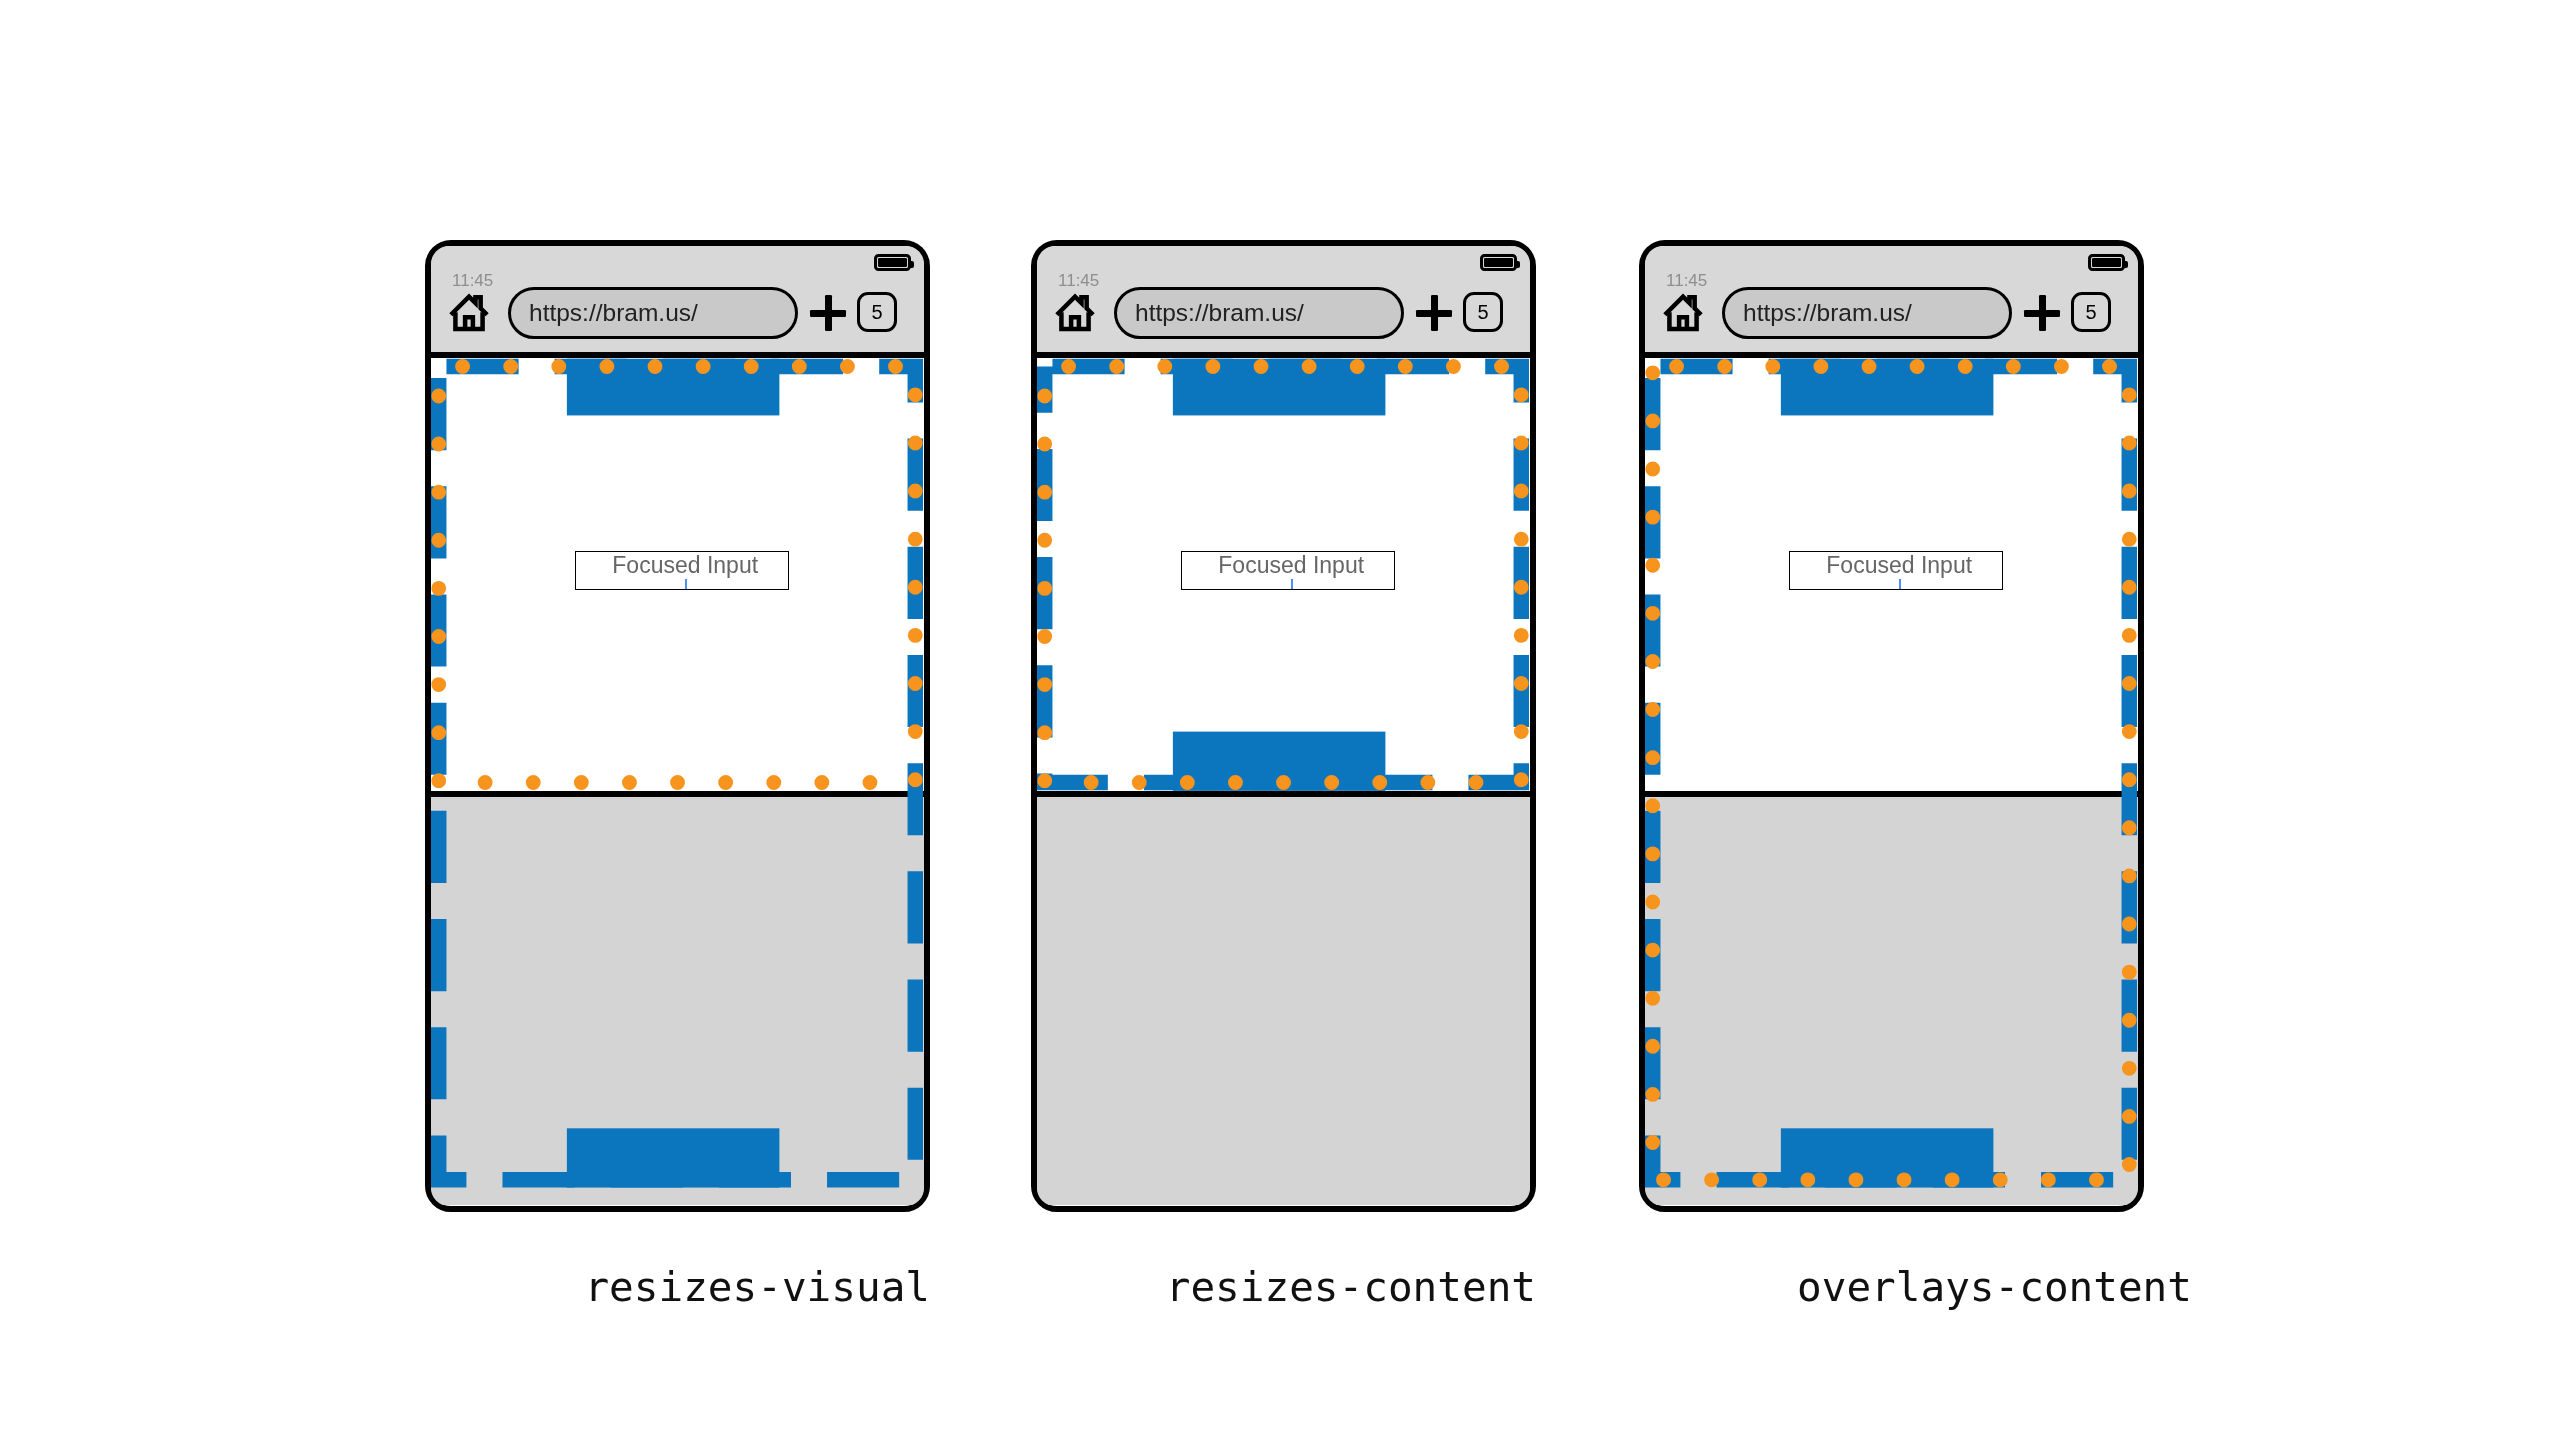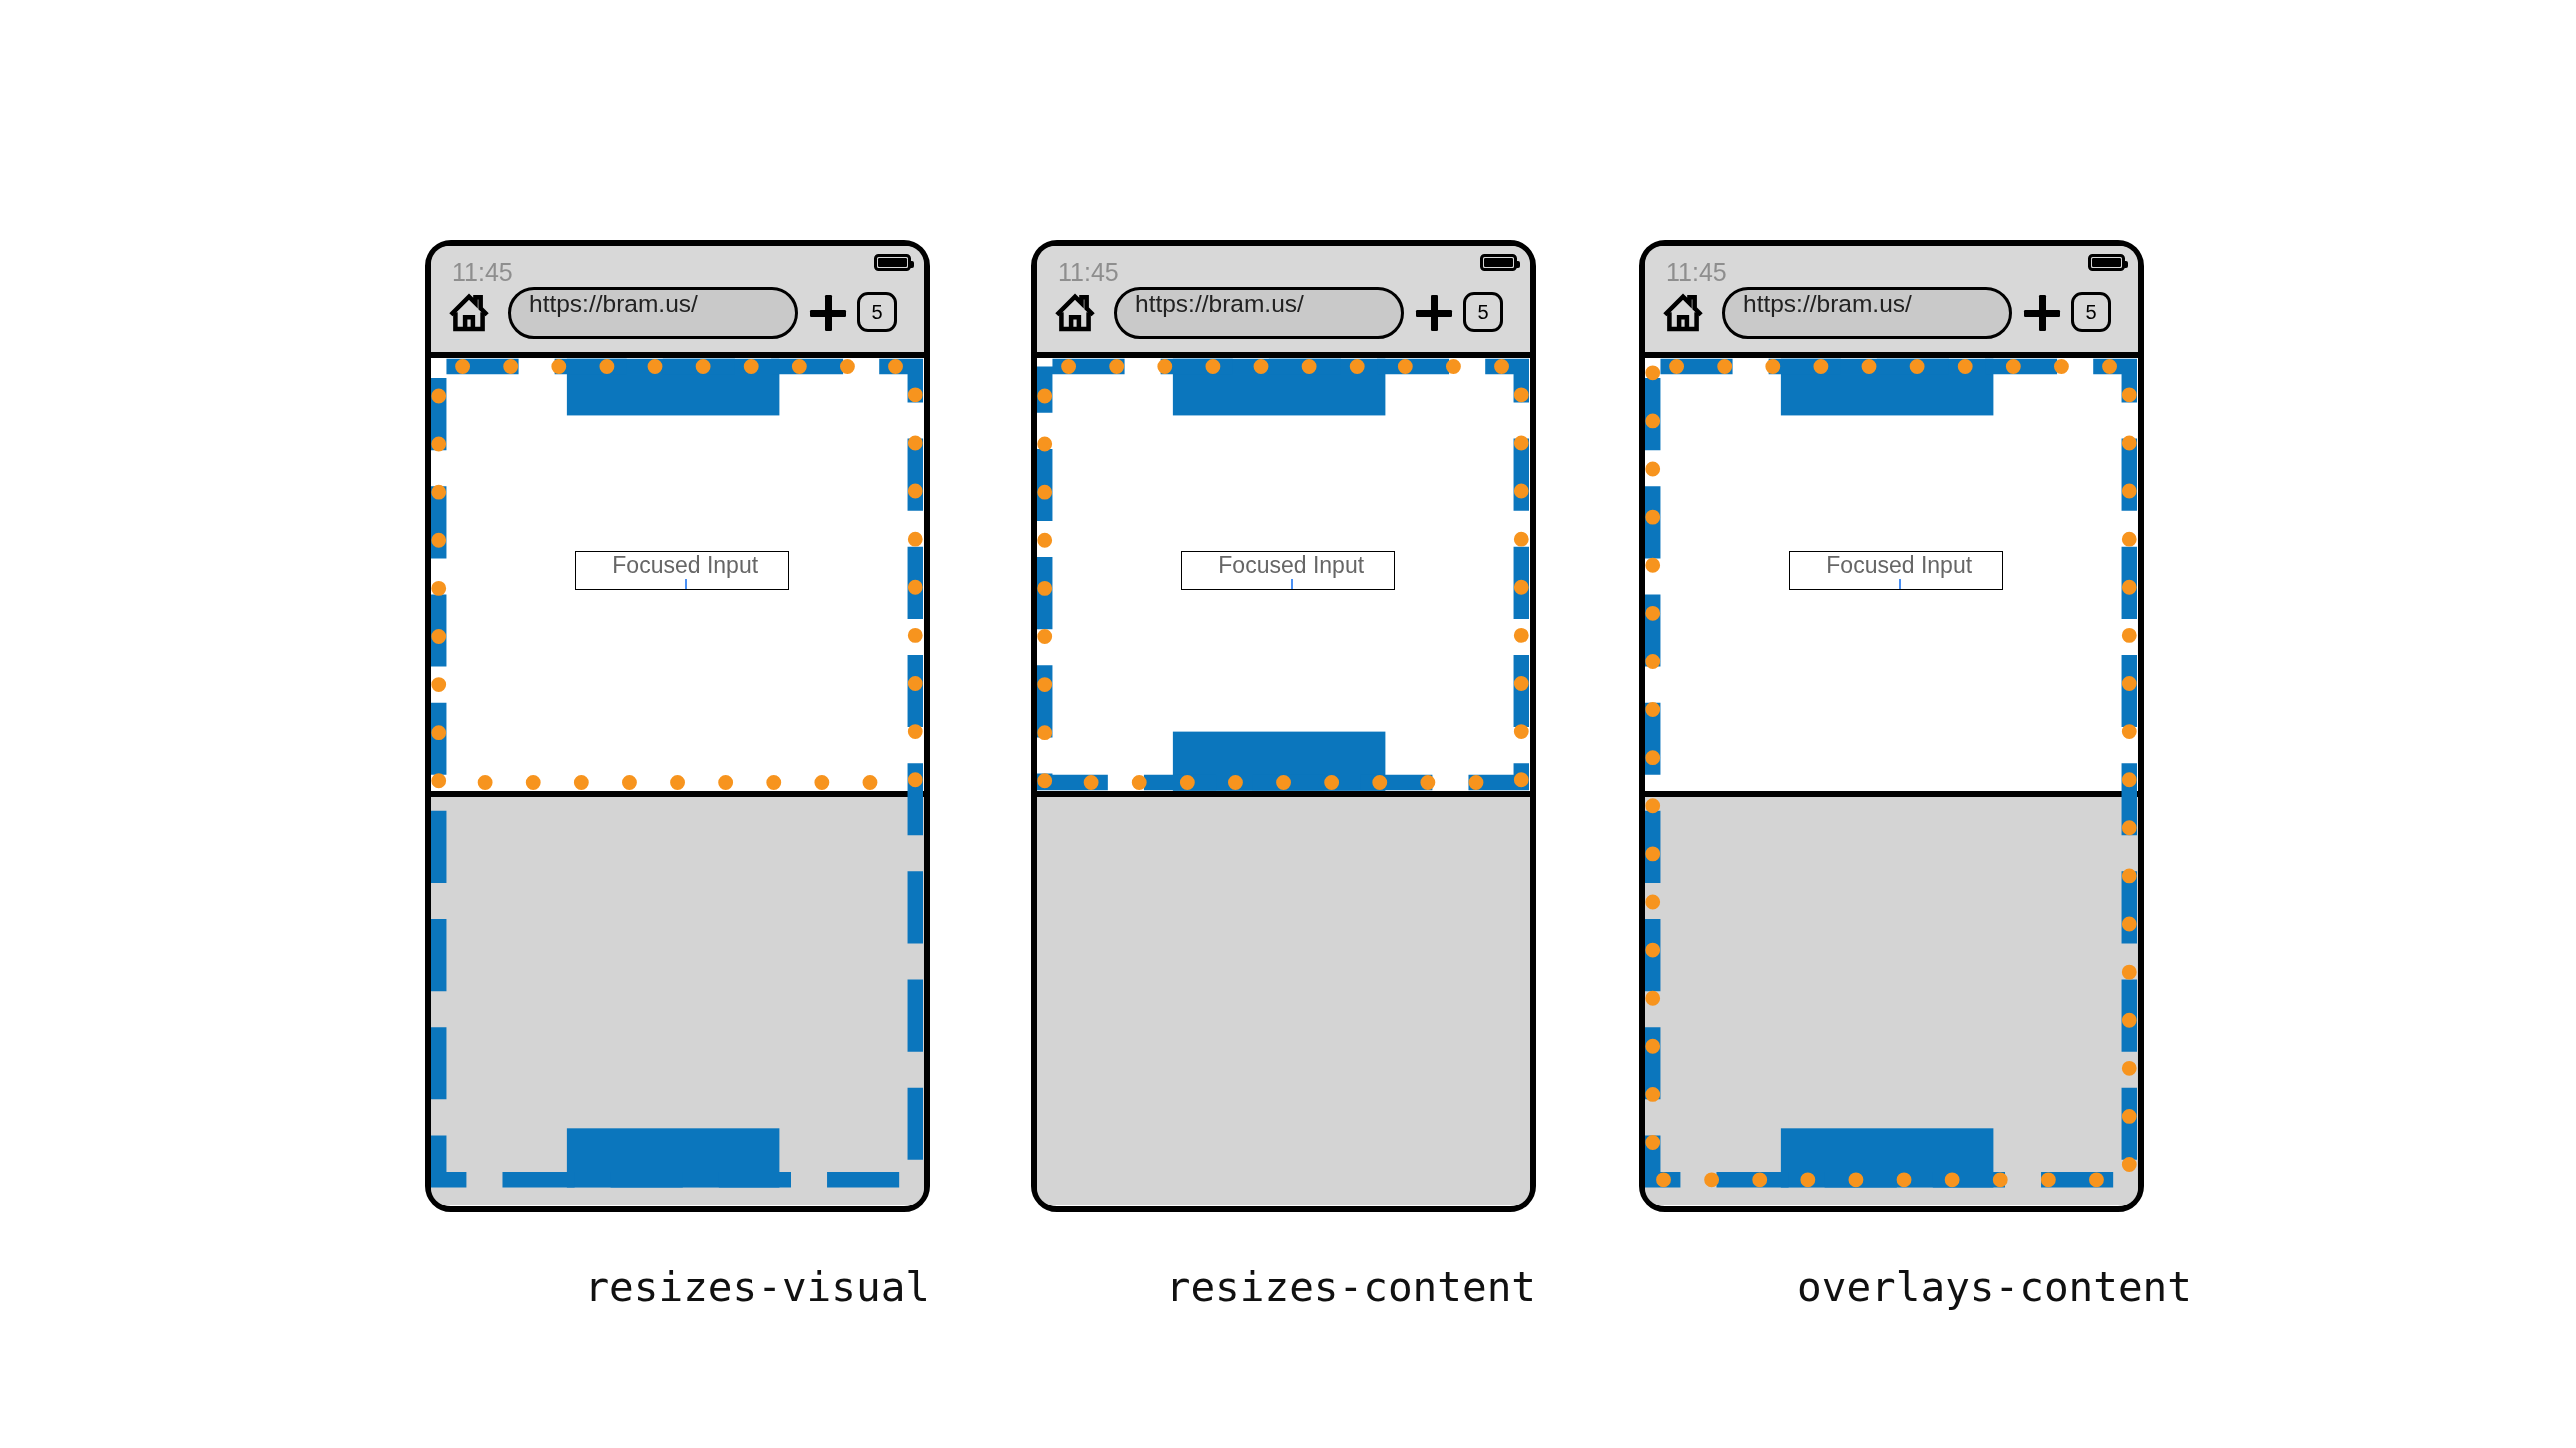--- a/index.html
+++ b/index.html
@@ -8,27 +8,27 @@
     font-family:"Liberation Sans", sans-serif;overflow:hidden;
   }
   .phone{
     position:absolute;top:240px;width:505px;height:972px;
     border:6.4px solid #000;border-radius:26px;background:#fff;box-sizing:border-box;
   }
   .screen{position:absolute;inset:0;border-radius:18px;overflow:hidden;}
   
   .chrome{position:absolute;left:0;top:0;width:100%;height:106px;background:var(--chrome-gray,#d8d8d8);}
   .sep{position:absolute;left:0;top:106px;width:100%;height:6.4px;background:#000;}
-  .time{position:absolute;left:21px;top:12px;font-size:25px;color:var(--status-text,#8e8e8e);}
+  .time{position:absolute;left:21px;top:25px;font-size:17px;color:var(--status-text,#8e8e8e);}
   .battery{position:absolute;left:443px;top:7.7px;width:37px;height:17.4px;border:3.2px solid #000;border-radius:4.5px;box-sizing:border-box;}
   .battery-fill{position:absolute;inset:1.3px;background:#000;border-radius:1.3px;}
   .battery-nub{position:absolute;right:-6.4px;top:3.9px;width:4.5px;height:7px;background:#000;border-radius:0 1.9px 1.9px 0;}
   .home{position:absolute;left:16px;top:45px;width:44px;height:41px;}
   .urlpill{position:absolute;left:77px;top:41px;width:290px;height:52px;background:var(--url-pill-gray,#c9c9c9);
-    border:3.9px solid #000;border-radius:28px;box-sizing:border-box;display:flex;padding-left:18px;}
+    border:3.9px solid #000;border-radius:28px;box-sizing:border-box;display:flex;align-items:center;padding-left:18px;}
   .urlpill span{font-size:24.5px;color:#222;}
   .plus{position:absolute;left:379px;top:49px;width:36px;height:36px;}
   .plus i{position:absolute;background:#000;border-radius:1.3px;}
   .plus .ph{left:0;top:15px;width:36px;height:7px;}
   .plus .pv{left:15px;top:0;width:7px;height:36px;}
   .tabbox{position:absolute;left:426px;top:46px;width:40px;height:40px;border:3.9px solid #000;border-radius:11px;
     box-sizing:border-box;display:flex;align-items:center;justify-content:center;font-size:20px;color:#000;}
   
   .keyboard{position:absolute;left:0;top:545px;width:100%;height:414px;background:var(--keyboard-gray,#d4d4d4);
     border-top:6.4px solid #000;box-sizing:border-box;}

